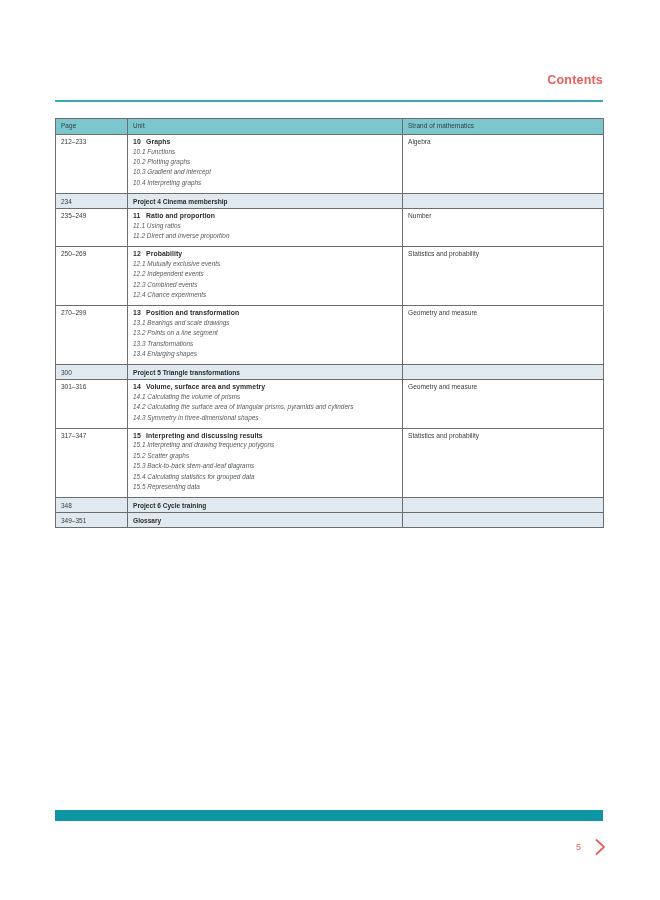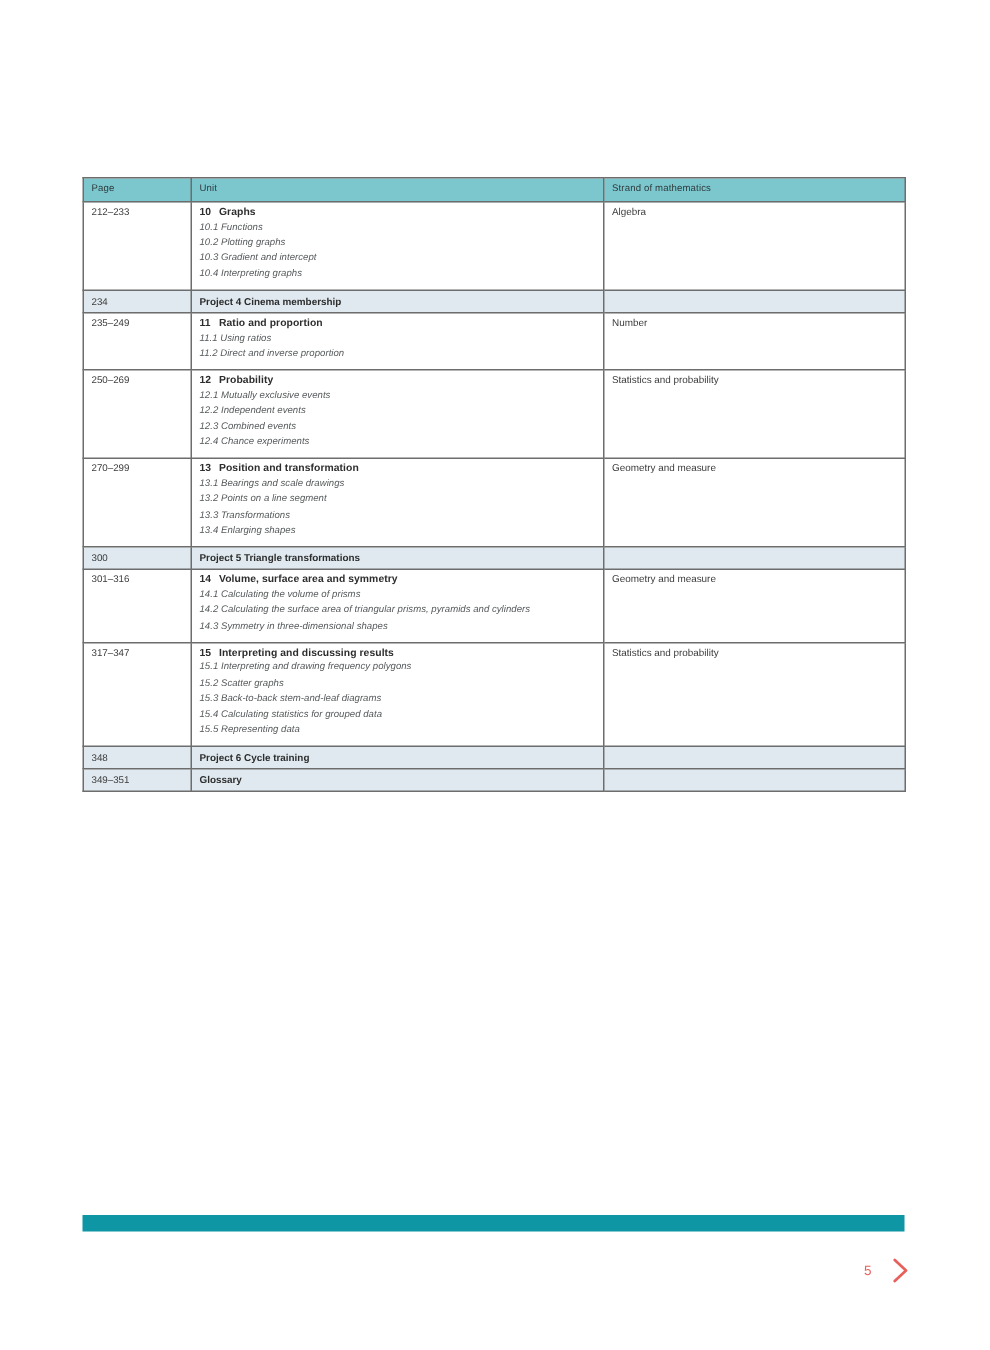--- a/index.html
+++ b/index.html
@@ -157,20 +157,24 @@
   }
   .next-arrow svg {
     display: block;
   }
 </style>
 </head>
 <body>
 
 <div class="page">
 
+  <div class="header-area">
+    <div class="contents-title">Contents</div>
+    <div class="header-rule"></div>
+  </div>
 
   <table class="toc-table">
     <colgroup>
       <col class="c-page">
       <col class="c-unit">
       <col class="c-strand">
     </colgroup>
     <thead>
       <tr>
         <th>Page</th>

